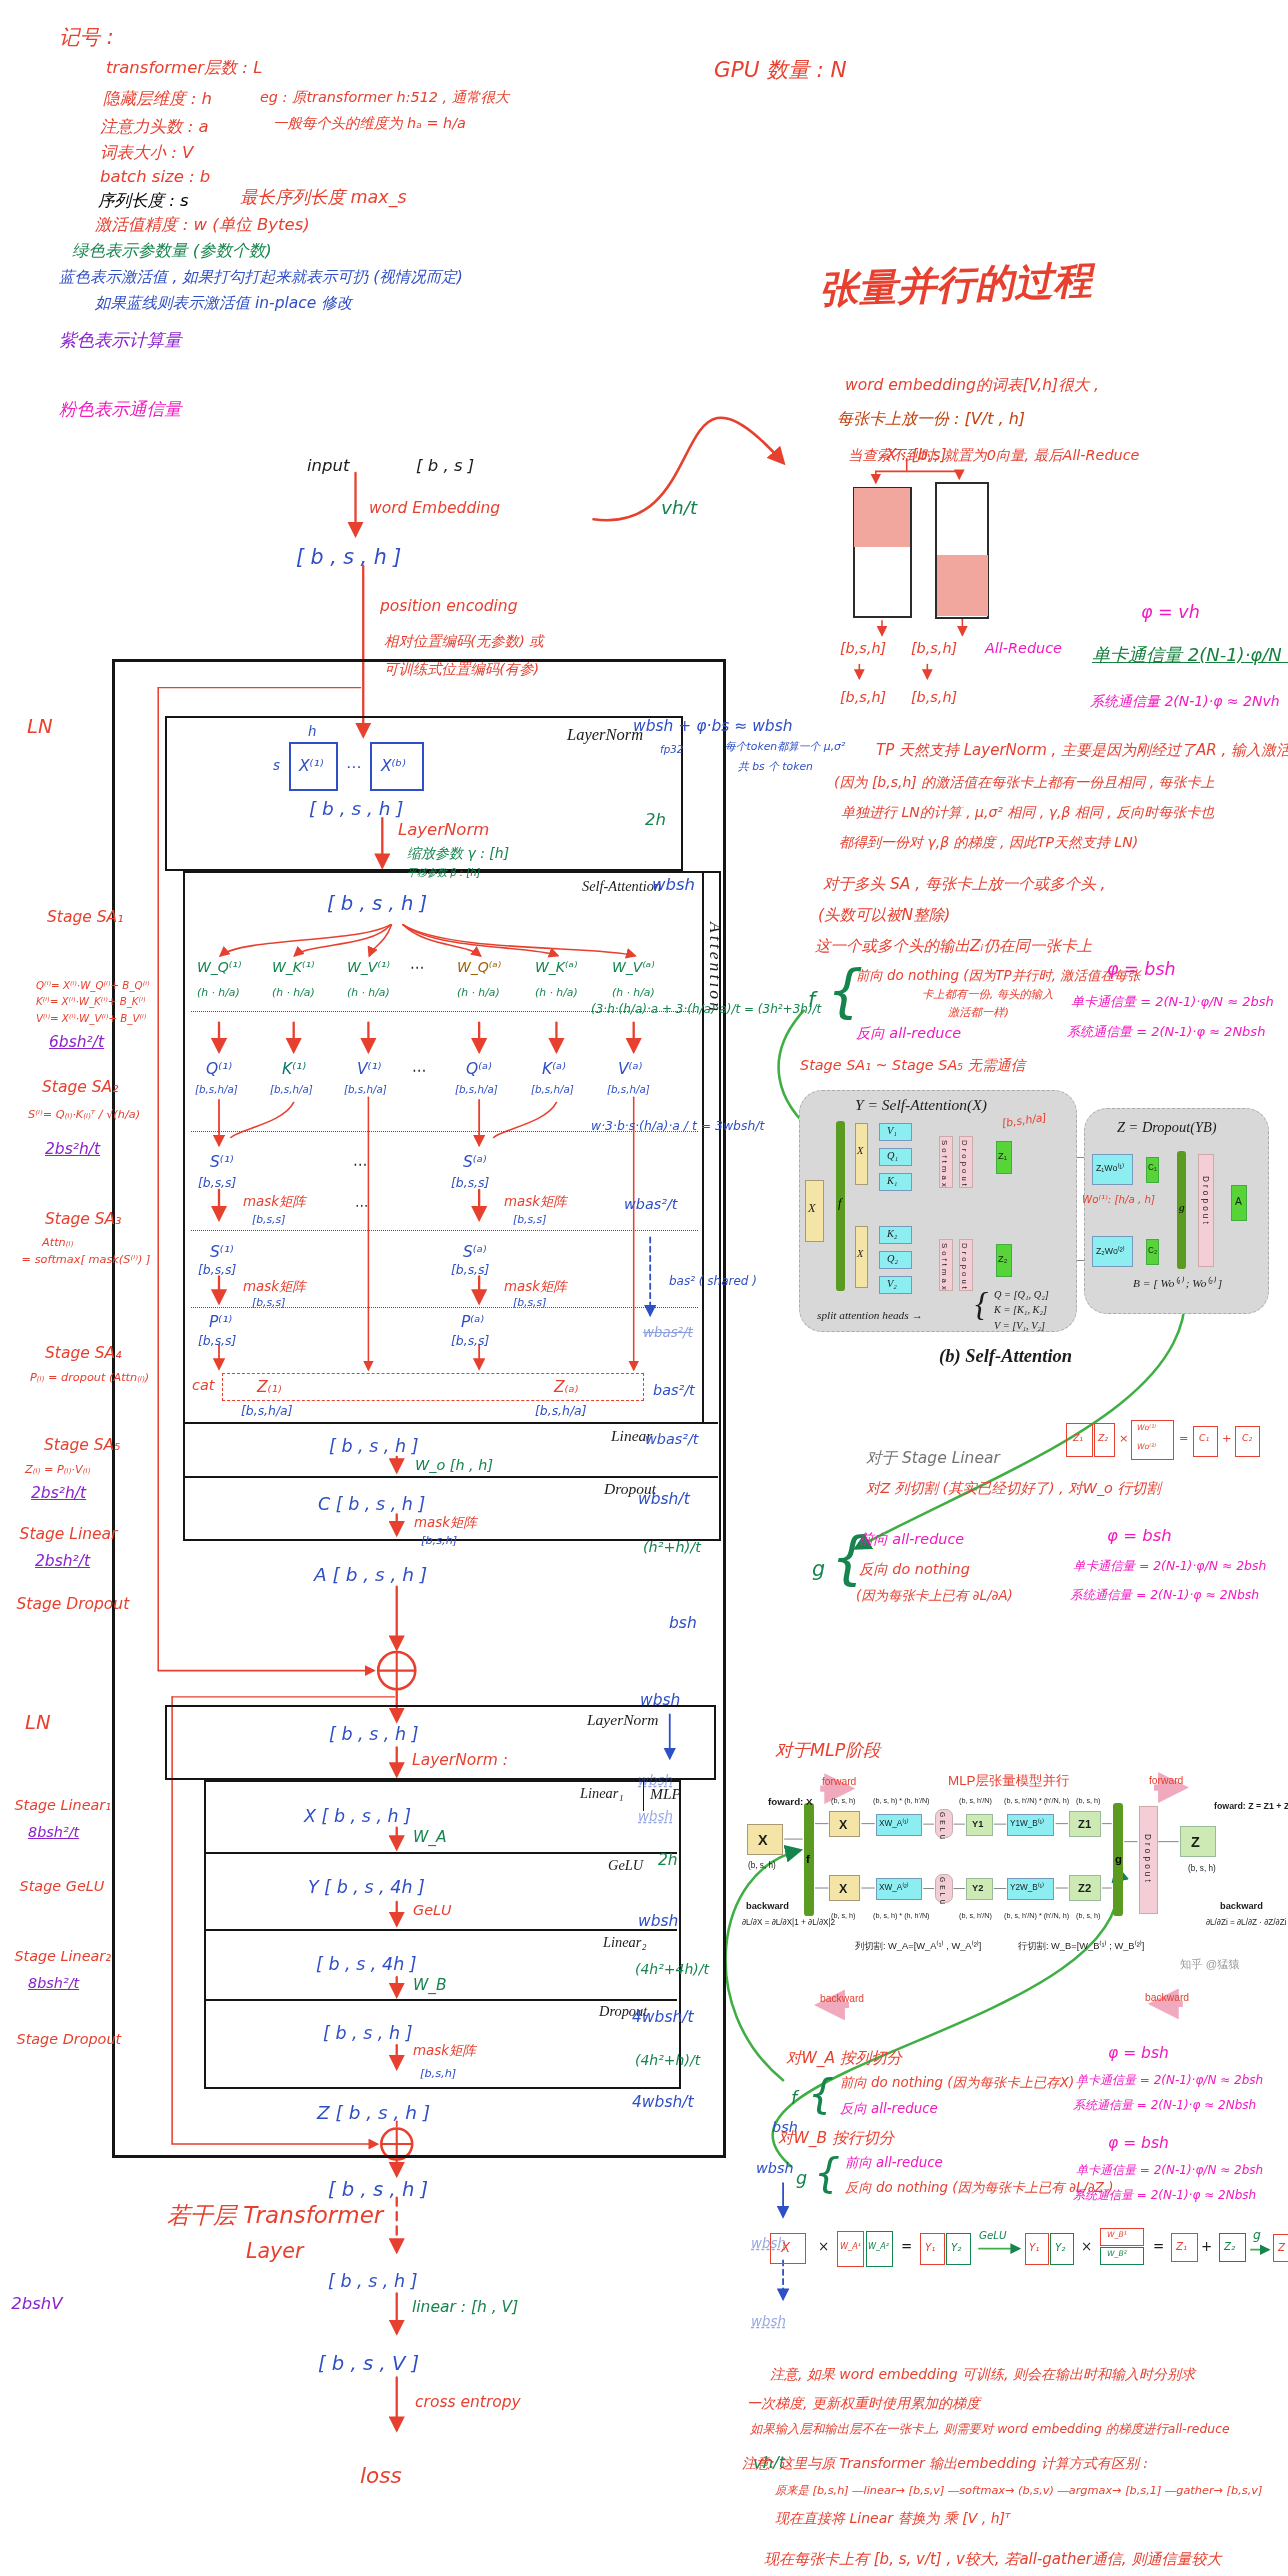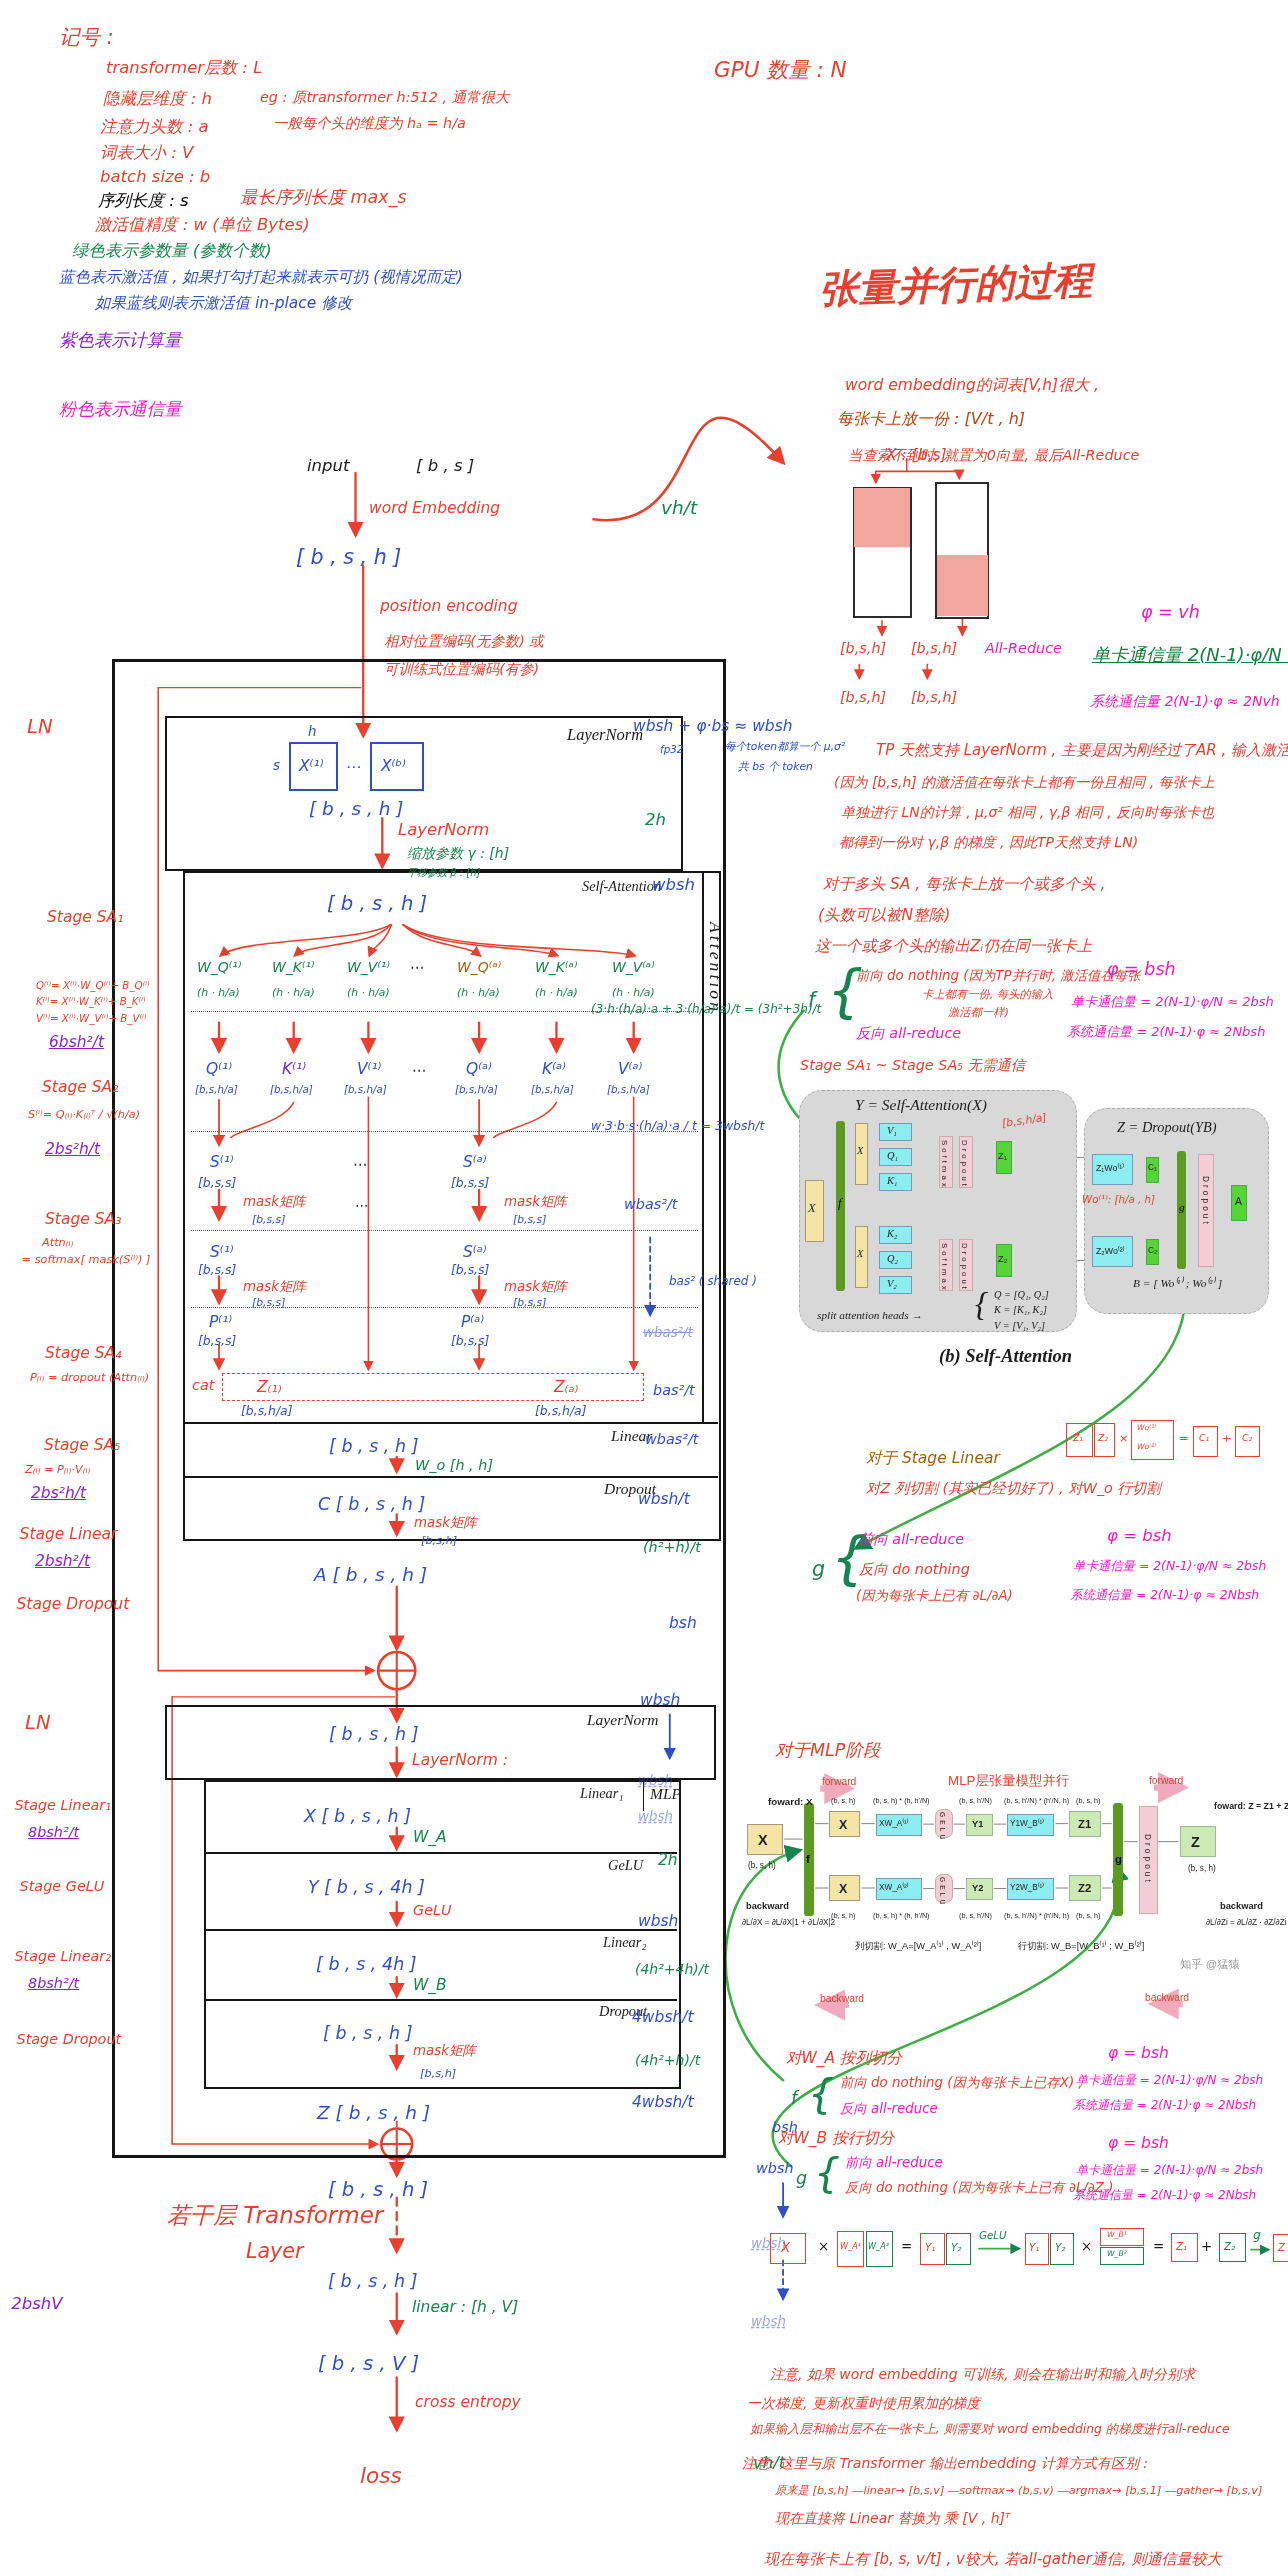--- a/index.html
+++ b/index.html
@@ -323,21 +323,21 @@
     <div class="ann " style="left: 457px; top: 959px; color: #a16207; font-size: 14px;">W_Q⁽ᵃ⁾</div>
     <div class="ann " style="left: 535px; top: 959px; color: rgb(21, 133, 77); font-size: 14px;">W_K⁽ᵃ⁾</div>
     <div class="ann " style="left: 612px; top: 959px; color: rgb(21, 133, 77); font-size: 14px;">W_V⁽ᵃ⁾</div>
     <div class="ann " style="left: 197px; top: 987px; color: rgb(21, 133, 77); font-size: 10.8px;">(h · h/a)</div>
     <div class="ann " style="left: 272px; top: 987px; color: rgb(21, 133, 77); font-size: 10.8px;">(h · h/a)</div>
     <div class="ann " style="left: 347px; top: 987px; color: rgb(21, 133, 77); font-size: 10.8px;">(h · h/a)</div>
     <div class="ann " style="left: 457px; top: 987px; color: rgb(21, 133, 77); font-size: 10.8px;">(h · h/a)</div>
     <div class="ann " style="left: 535px; top: 987px; color: rgb(21, 133, 77); font-size: 10.8px;">(h · h/a)</div>
     <div class="ann " style="left: 612px; top: 987px; color: rgb(21, 133, 77); font-size: 10.8px;">(h · h/a)</div>
     <div class="ann " style="left: 206px; top: 1060px; color: rgb(46, 79, 198); font-size: 15.5px;">Q⁽¹⁾</div>
-    <div class="ann " style="left: 282px; top: 1060px; color: #6d28d9; font-size: 15.5px;">K⁽¹⁾</div>
+    <div class="ann " style="left: 282px; top: 1060px; color: #0f766e; font-size: 15.5px;">K⁽¹⁾</div>
     <div class="ann " style="left: 357px; top: 1060px; color: rgb(46, 79, 198); font-size: 15.5px;">V⁽¹⁾</div>
     <div class="ann " style="left: 412px; top: 1062px; color: rgb(28, 28, 28); font-size: 14.4px;">⋯</div>
     <div class="ann " style="left: 466px; top: 1060px; color: rgb(46, 79, 198); font-size: 15.5px;">Q⁽ᵃ⁾</div>
     <div class="ann " style="left: 542px; top: 1060px; color: rgb(46, 79, 198); font-size: 15.5px;">K⁽ᵃ⁾</div>
     <div class="ann " style="left: 618px; top: 1060px; color: rgb(46, 79, 198); font-size: 15.5px;">V⁽ᵃ⁾</div>
     <div class="ann " style="left: 195px; top: 1083px; color: rgb(46, 79, 198); font-size: 10.3px;">[b,s,h/a]</div>
     <div class="ann " style="left: 270px; top: 1083px; color: rgb(46, 79, 198); font-size: 10.3px;">[b,s,h/a]</div>
     <div class="ann " style="left: 344px; top: 1083px; color: rgb(46, 79, 198); font-size: 10.3px;">[b,s,h/a]</div>
     <div class="ann " style="left: 455px; top: 1083px; color: rgb(46, 79, 198); font-size: 10.3px;">[b,s,h/a]</div>
     <div class="ann " style="left: 531px; top: 1083px; color: rgb(46, 79, 198); font-size: 10.3px;">[b,s,h/a]</div>
@@ -514,21 +514,21 @@
     <div class="ann serif" style="left: 939px; top: 1346px; color: rgb(28, 28, 28); font-size: 18.5px; font-weight: bold;">(b) Self-Attention</div>
     <div class="ann " style="left: 1073px; top: 1433px; color: rgb(232, 64, 47); font-size: 9.3px;">Z₁</div>
     <div class="ann " style="left: 1098px; top: 1433px; color: rgb(232, 64, 47); font-size: 9.3px;">Z₂</div>
     <div class="ann " style="left: 1119px; top: 1432px; color: rgb(232, 64, 47); font-size: 11.3px;">×</div>
     <div class="ann " style="left: 1137px; top: 1423px; color: rgb(232, 64, 47); font-size: 7.7px;">Wo⁽¹⁾</div>
     <div class="ann " style="left: 1137px; top: 1442px; color: rgb(232, 64, 47); font-size: 7.7px;">Wo⁽²⁾</div>
     <div class="ann " style="left: 1179px; top: 1432px; color: rgb(232, 64, 47); font-size: 11.3px;">=</div>
     <div class="ann " style="left: 1199px; top: 1433px; color: rgb(232, 64, 47); font-size: 9.3px;">C₁</div>
     <div class="ann " style="left: 1222px; top: 1432px; color: rgb(232, 64, 47); font-size: 11.3px;">+</div>
     <div class="ann " style="left: 1242px; top: 1433px; color: rgb(232, 64, 47); font-size: 9.3px;">C₂</div>
-    <div class="ann " style="left: 866px; top: 1449px; color: #a16207; font-size: 15.5px;">对于 Stage Linear</div>
+    <div class="ann " style="left: 866px; top: 1449px; color: #737373; font-size: 15.5px;">对于 Stage Linear</div>
     <div class="ann " style="left: 866px; top: 1480px; color: rgb(232, 64, 47); font-size: 14.4px;">对Z 列切割 (其实已经切好了) , 对W_o 行切割</div>
     <div class="ann " style="left: 831px; top: 1524px; color: rgb(21, 133, 77); font-size: 57px;">{</div>
     <div class="ann " style="left: 812px; top: 1557px; color: rgb(21, 133, 77); font-size: 20.6px;">g</div>
     <div class="ann " style="left: 859px; top: 1531px; color: rgb(243, 24, 192); font-size: 14.4px;">前向 all-reduce</div>
     <div class="ann " style="left: 859px; top: 1561px; color: rgb(232, 64, 47); font-size: 14.4px;">反向 do nothing</div>
     <div class="ann " style="left: 856px; top: 1588px; color: rgb(232, 64, 47); font-size: 13.4px;">(因为每张卡上已有 ∂L/∂A)</div>
     <div class="ann " style="left: 1107px; top: 1526px; color: rgb(243, 24, 192); font-size: 16.5px;">φ = bsh</div>
     <div class="ann " style="left: 1073px; top: 1559px; color: rgb(243, 24, 192); font-size: 12.4px;">单卡通信量 = 2(N-1)·φ/N ≈ 2bsh</div>
     <div class="ann " style="left: 1070px; top: 1588px; color: rgb(243, 24, 192); font-size: 12.4px;">系统通信量 = 2(N-1)·φ ≈ 2Nbsh</div>
     <div class="ann " style="left: 775px; top: 1740px; color: rgb(232, 64, 47); font-size: 17.5px;">对于MLP阶段</div>

